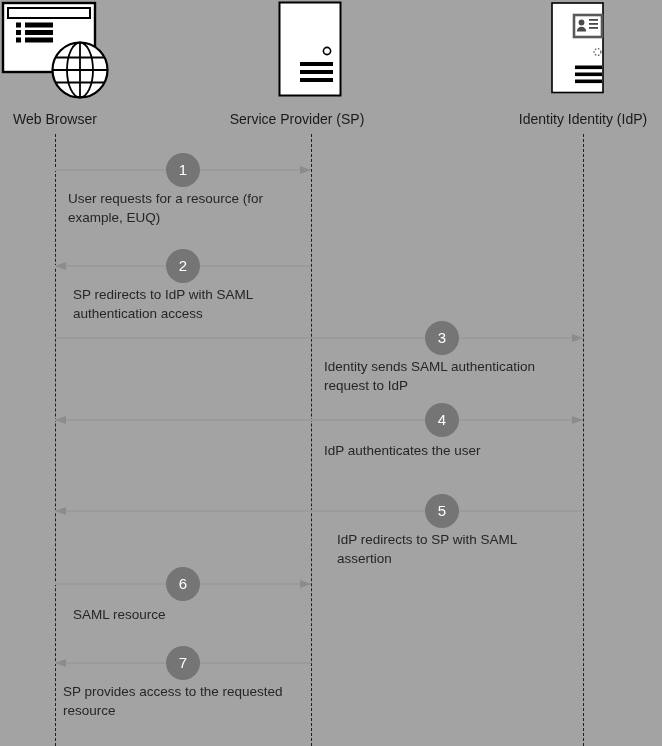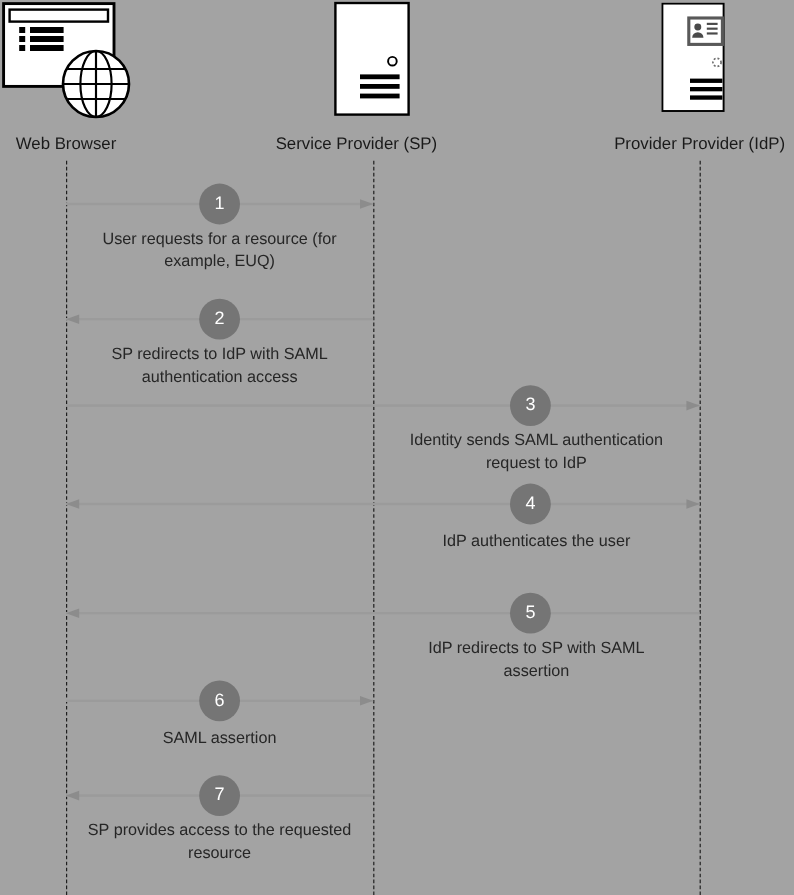--- a/index.html
+++ b/index.html
@@ -20,21 +20,20 @@
       border-top:4.5px solid transparent;border-bottom:4.5px solid transparent;}
   .ah.r{border-left:11px solid #8c8c8c;}
   .ah.l{border-right:11px solid #8c8c8c;}
   .bubble{
     position:absolute;width:34px;height:34px;border-radius:50%;
     background:#757575;color:#ffffff;font-size:15px;
     text-align:center;line-height:34px;
   }
   .mlabel{
     position:absolute;font-size:13.5px;line-height:19px;color:#262626;
-    text-align:center;
   }
   svg{position:absolute;}
 </style>
 </head>
 <body>
 
 <div class="stage">
 
   <div>
     <svg style="left:0px;top:0px" width="112" height="102" viewBox="0 0 112 102">
@@ -76,21 +75,21 @@
       <circle cx="30.5" cy="20.5" r="2.9" fill="#4a4a4a"></circle>
       <path d="M25.8 29.5 a4.7 4.7 0 0 1 9.4 0 z" fill="#4a4a4a"></path>
       <rect x="38" y="17" width="9" height="1.8" fill="#4a4a4a"></rect>
       <rect x="38" y="21" width="9" height="1.8" fill="#4a4a4a"></rect>
       <rect x="38" y="25" width="9" height="1.8" fill="#4a4a4a"></rect>
       <circle cx="46.5" cy="50" r="3.4" fill="none" stroke="#6e6e6e" stroke-width="1.4" stroke-dasharray="1.6 1.6"></circle>
       <rect x="24" y="63.5" width="27" height="3.6" fill="#000000"></rect>
       <rect x="24" y="70.5" width="27" height="3.6" fill="#000000"></rect>
       <rect x="24" y="77.5" width="27" height="3.6" fill="#000000"></rect>
     </svg>
-    <div class="actor-label" style="left:583px;top:111px">Provider Provider (IdP)</div>
+    <div class="actor-label" style="left:583px;top:111px">Identity Identity (IdP)</div>
     <div class="lifeline" style="left:583px"></div>
   </div>
 
   <div>
     <div class="mline" style="left:55px;top:169px;width:256px"></div>
     <div class="ah r" style="left:300px;top:165.5px"></div>
     <div class="bubble" style="left:166px;top:153px"><span>1</span></div>
     <div class="mlabel" style="left:68px;top:189px;width:230px">User requests for a resource (for example, EUQ)</div>
   </div>
 
@@ -120,21 +119,21 @@
     <div class="mline" style="left:55px;top:510px;width:528px"></div>
     <div class="ah l" style="left:55px;top:506.5px"></div>
     <div class="bubble" style="left:425px;top:494px"><span>5</span></div>
     <div class="mlabel" style="left:337px;top:530px;width:220px">IdP redirects to SP with SAML assertion</div>
   </div>
 
   <div>
     <div class="mline" style="left:55px;top:583px;width:256px"></div>
     <div class="ah r" style="left:300px;top:579.5px"></div>
     <div class="bubble" style="left:166px;top:567px"><span>6</span></div>
-    <div class="mlabel" style="left:73px;top:605px;width:220px">SAML assertion</div>
+    <div class="mlabel" style="left:73px;top:605px;width:220px">SAML resource</div>
   </div>
 
   <div>
     <div class="mline" style="left:55px;top:662px;width:256px"></div>
     <div class="ah l" style="left:55px;top:658.5px"></div>
     <div class="bubble" style="left:166px;top:646px"><span>7</span></div>
     <div class="mlabel" style="left:63px;top:682px;width:240px">SP provides access to the requested resource</div>
   </div>
 
 </div>

